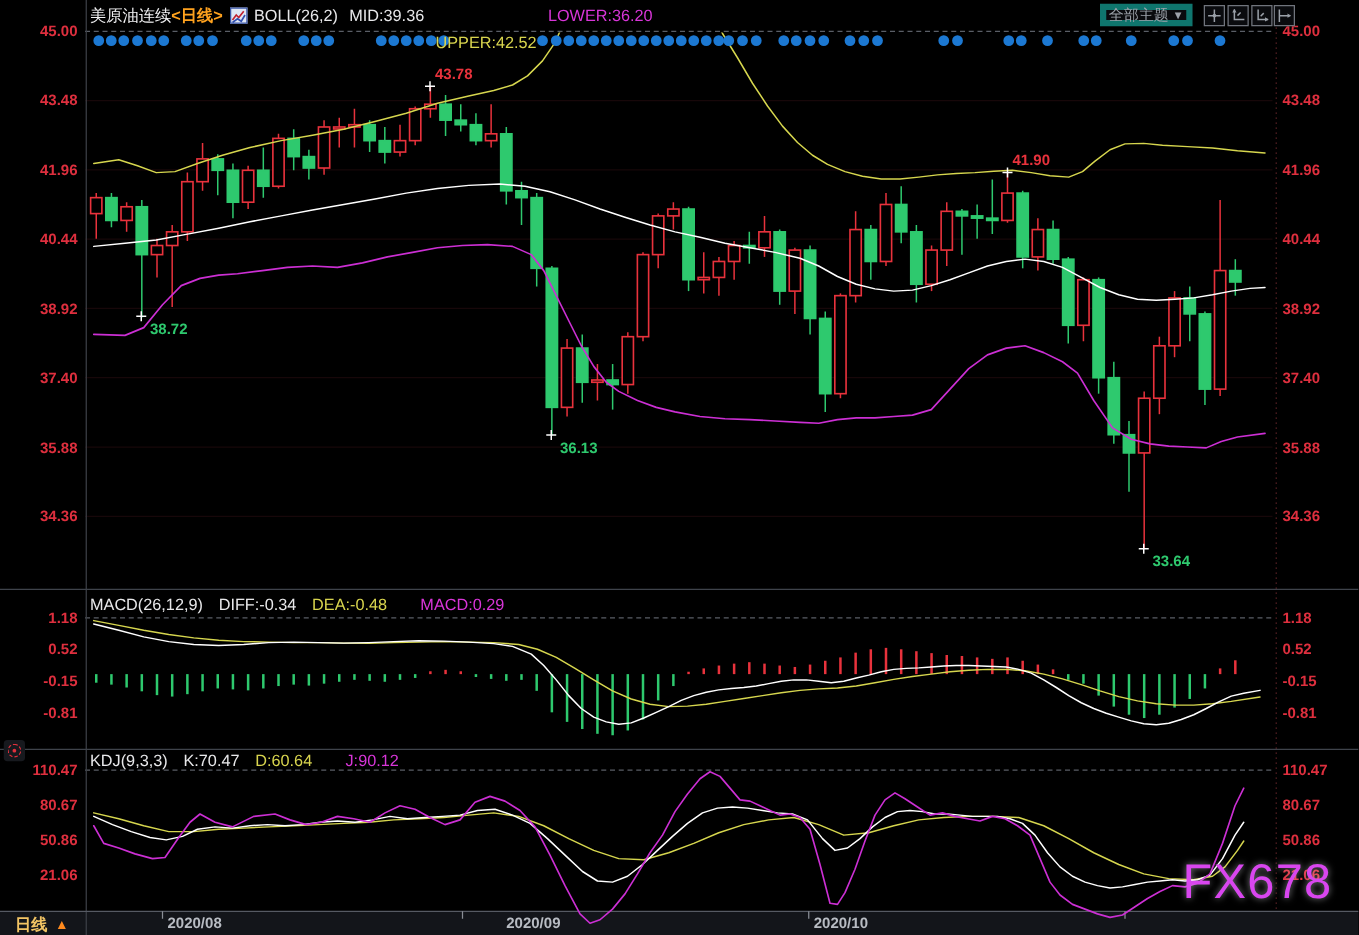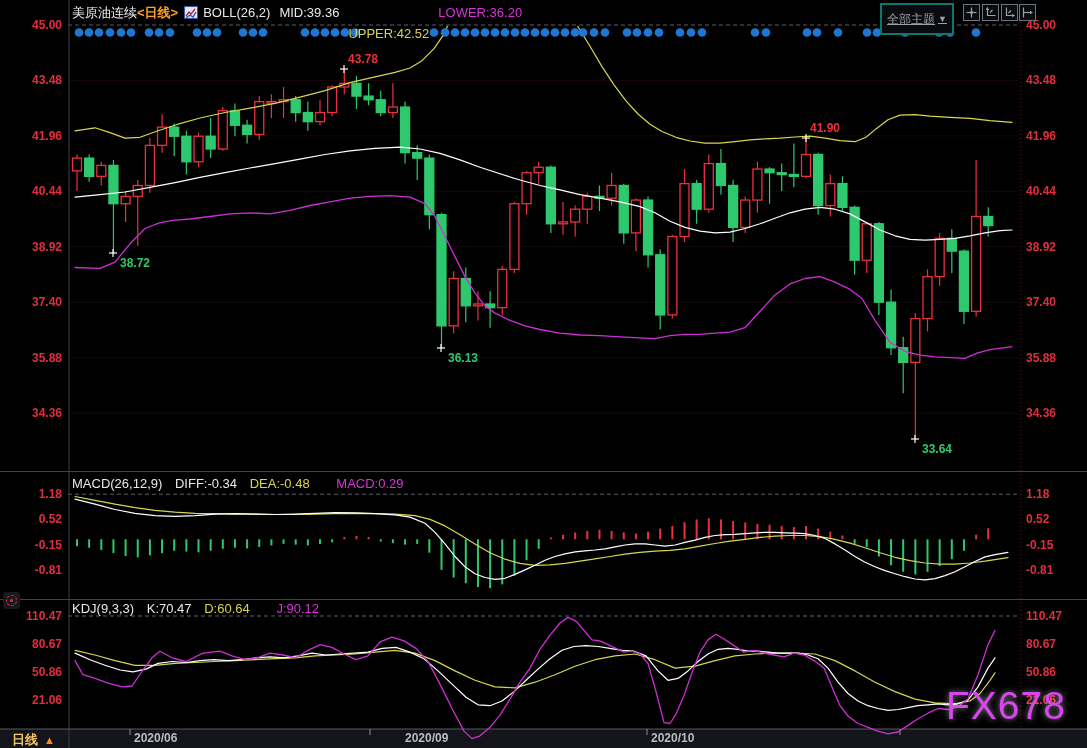--- a/index.html
+++ b/index.html
@@ -9,23 +9,23 @@
   #top-bar{position:absolute;left:0;top:0;width:1087px;height:24px;z-index:5;}
   #title-row{position:absolute;left:72px;top:4px;height:17px;display:flex;align-items:center;
              font-size:13px;white-space:nowrap;}
   .t-instr{color:#f2f2f4;font-weight:400;}
   .t-tag{color:#ffa21e;font-weight:700;}
   .t-icon{display:inline-block;width:14px;height:13px;margin:0 5px 0 6px;background:#dfe6f4;
           border:1px solid #3a57a8;box-sizing:border-box;position:relative;}
   .t-white{color:#e8e8ea;margin-right:9px;}
   .t-yellow{color:#d8d44e;margin-right:9px;margin-top:41px;}
   .t-magenta{color:#d835d8;}
-  #theme-btn{position:absolute;left:880px;top:3px;width:74px;height:32px;border:2px solid #0f766e;
+  #theme-btn{position:absolute;left:880px;top:3px;width:74px;height:18px;border:5px solid #0f766e;
              color:#9ca2aa;font-size:12px;display:flex;align-items:center;justify-content:center;
-             gap:3px;box-sizing:border-box;cursor:pointer;background:#0a0b0e;text-decoration:underline;}
+             gap:3px;box-sizing:border-box;cursor:pointer;background:#0a0b0e;}
   .tool-btn{position:absolute;top:4px;width:17px;height:17px;border:1px solid #70747c;
             box-sizing:border-box;background:#0a0b0e;display:flex;align-items:center;
             justify-content:center;cursor:pointer;}
   .tool-btn svg{display:block;}
   
   .legend{position:absolute;left:72px;font-size:13px;white-space:nowrap;z-index:5;}
   .lg-white{color:#e8e8ea;margin-right:9px;}
   .lg-yellow{color:#d8d44e;margin-right:23px;}
   .lg-magenta{color:#d835d8;}
   
@@ -524,20 +524,20 @@
       <div class="plabel right" style="top: 636.997px;">80.67</div>
       <div class="plabel left" style="top: 665.004px;">50.86</div>
       <div class="plabel right" style="top: 665.004px;">50.86</div>
       <div class="plabel left" style="top: 693.001px;">21.06</div>
       <div class="plabel right" style="top: 693.001px;">21.06</div>
       <div class="anno" style="left: 348px; top: 52px; color: rgb(232, 50, 60);">43.78</div>
       <div class="anno" style="left: 810px; top: 121px; color: rgb(232, 50, 60);">41.90</div>
       <div class="anno" style="left: 120px; top: 256px; color: rgb(46, 201, 110);">38.72</div>
       <div class="anno" style="left: 448px; top: 351px; color: rgb(46, 201, 110);">36.13</div>
       <div class="anno" style="left: 922px; top: 442px; color: rgb(46, 201, 110);">33.64</div>
-      <div class="month-label" style="left: 134px;">2020/06</div>
+      <div class="month-label" style="left: 134px;">2020/08</div>
       <div class="month-label" style="left: 374px; margin-left: 31px;">2020/09</div>
       <div class="month-label" style="left: 651px;">2020/10</div>
       <div class="month-label" style="left: 947px; margin-top: 42px;">2020/11</div>
     </div>
 
   <div id="watermark">FX678</div>
 </div>
 
 </body></html>

